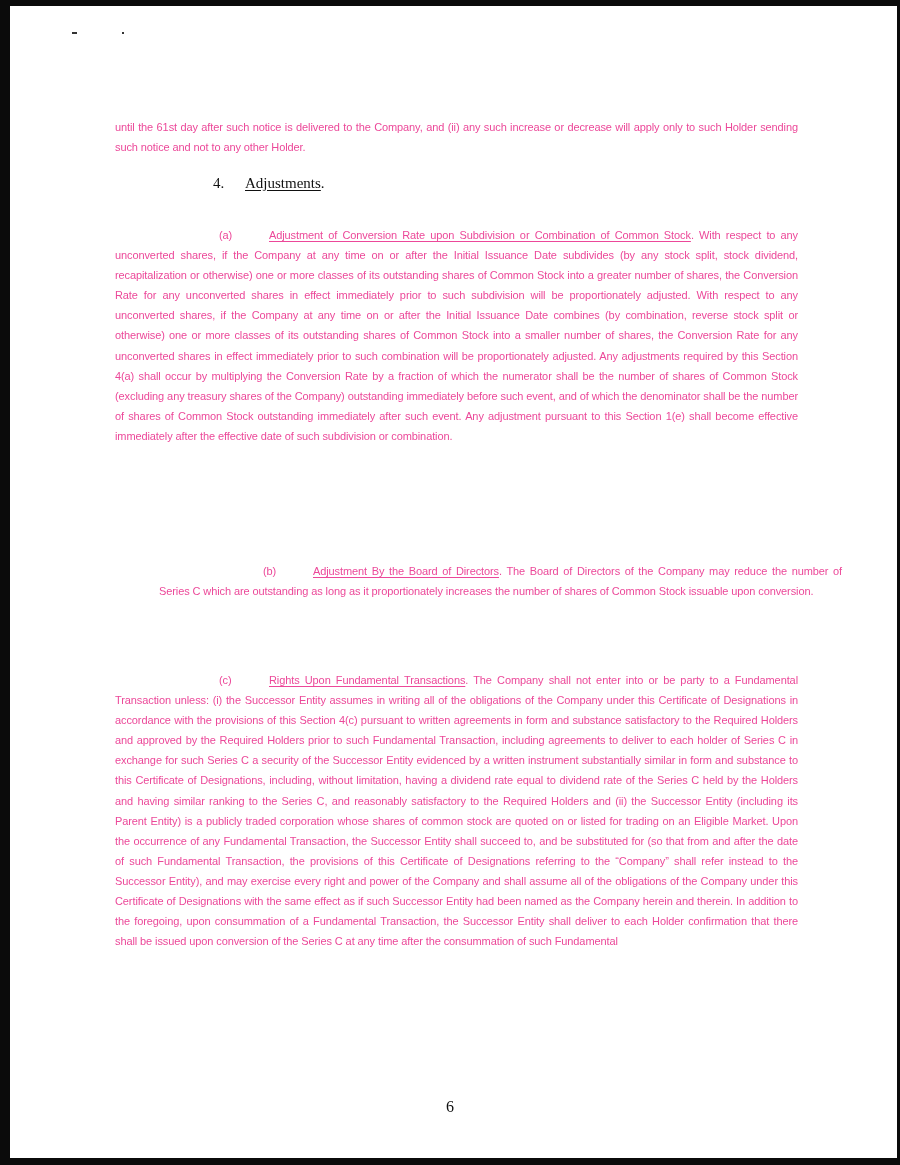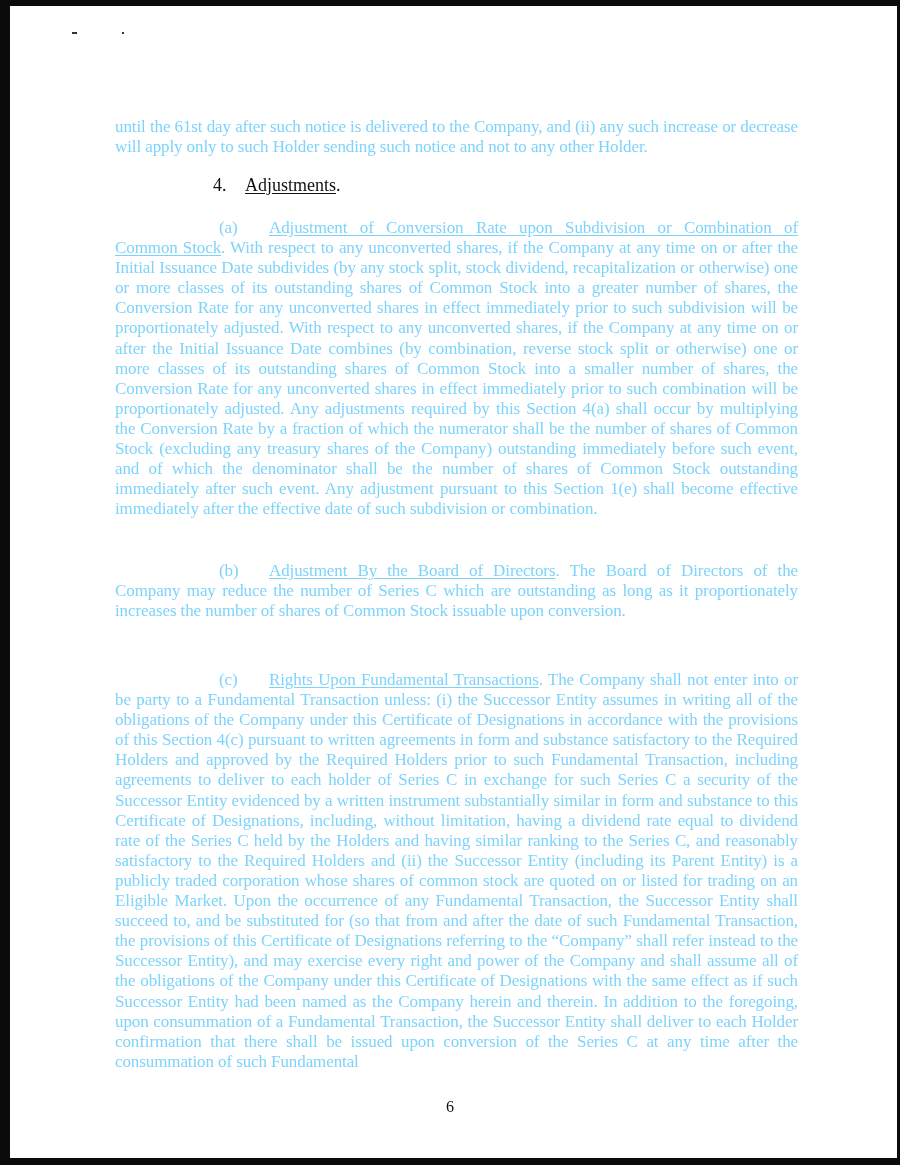--- a/index.html
+++ b/index.html
@@ -13,31 +13,31 @@
     }
     .scan-border-left { position: absolute; left: 0; top: 0; width: 10px; height: 1165px; background: #0b0b0b; }
     .scan-border-top { position: absolute; left: 0; top: 0; width: 900px; height: 6px; background: #0b0b0b; }
     .scan-border-right { position: absolute; right: 0; top: 0; width: 4px; height: 1165px; background: #0b0b0b; }
     .scan-border-bottom { position: absolute; left: 0; bottom: 0; width: 900px; height: 7px; background: #0b0b0b; }
     .speck { position: absolute; background: #333; }
     .speck1 { left: 72px; top: 32px; width: 5px; height: 2px; }
     .speck2 { left: 122px; top: 32px; width: 2px; height: 2px; }
     .text {
       position: absolute; left: 115px; width: 683px;
-      font-family: Liberation Serif, serif;
-      font-size: 17px; line-height: 20.1px; color: #7dd3fc;
+      font-family: Liberation Sans, sans-serif;
+      font-size: 11px; line-height: 20.1px; color: #ec4899;
       text-align: justify; letter-spacing: -0.1px;
     }
     .text p { margin: 0; }
     .u { text-decoration: underline; text-underline-offset: 2px; }
     .p1 { top: 117px; }
-    .heading4 { position: absolute; left: 213px; top: 175px; font-family: "Liberation Serif", "DejaVu Serif", serif; font-size: 18px; color: #111; }
+    .heading4 { position: absolute; left: 213px; top: 175px; font-family: "Liberation Serif", "DejaVu Serif", serif; font-size: 15px; color: #111; }
     .heading4 .num { display: inline-block; width: 32px; }
-    .pa { top: 218px; }
-    .pb { top: 561px; }
+    .pa { top: 225px; }
+    .pb { top: 561px; margin-left: 44px; }
     .pc { top: 670px; }
     .indent { display: inline-block; width: 104px; }
     .marker { display: inline-block; width: 50px; }
     .page-number {
       position: absolute; left: 0; width: 900px; top: 1098px; text-align: center;
       font-family: "Liberation Serif", "DejaVu Serif", serif; font-size: 16px; color: #111;
     }
   </style>
 </head>
 <body>

